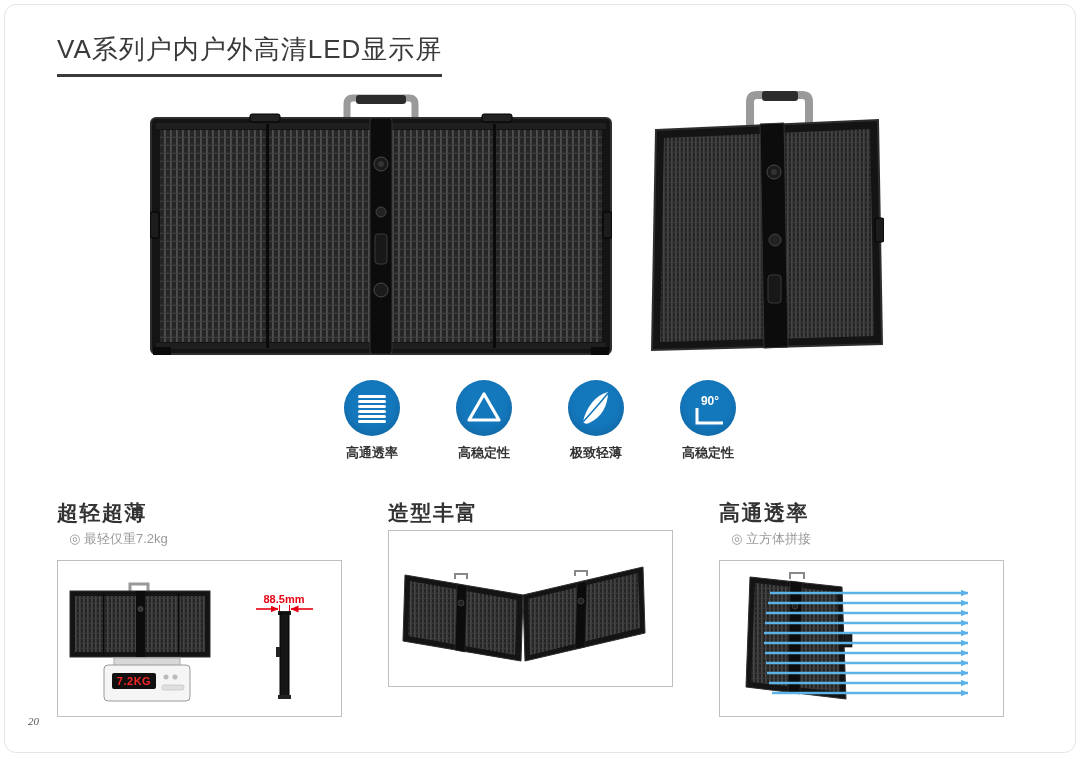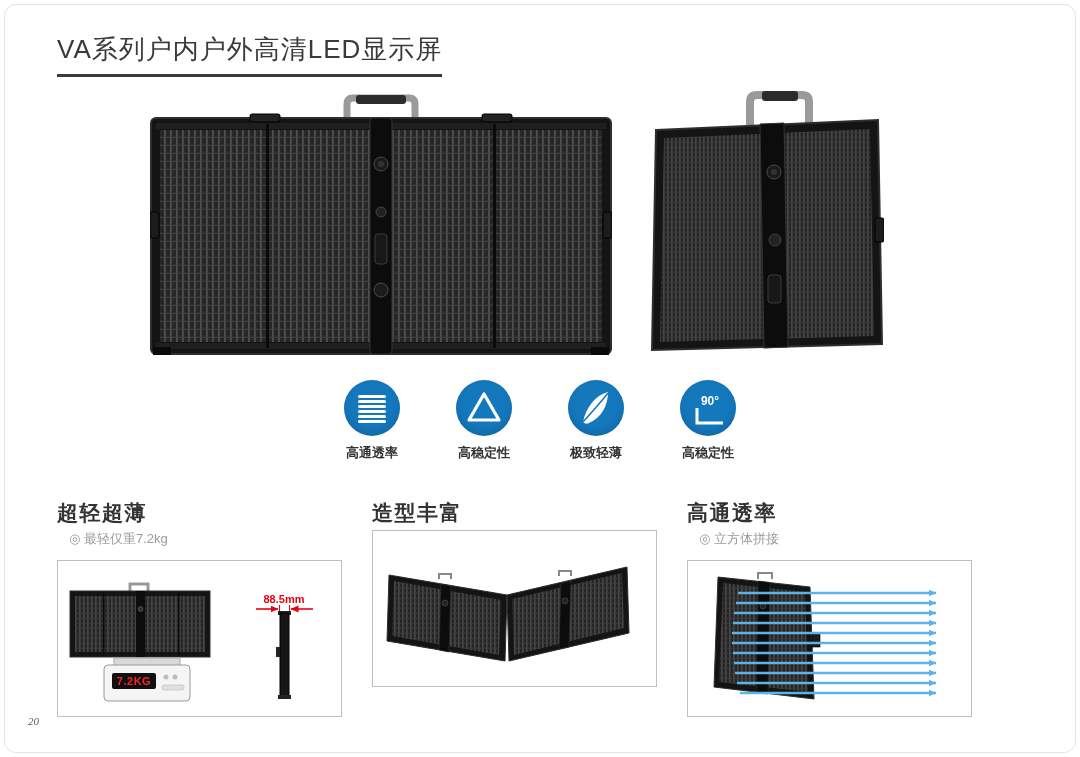--- a/index.html
+++ b/index.html
@@ -15,21 +15,21 @@
   .page-frame{position:absolute;inset:4px;border:1px solid #e4e4e4;border-radius:12px;pointer-events:none;}
   .title{
     position:absolute;left:57px;top:32px;margin:0;font-size:26px;font-weight:normal;color:#3a3a3a;
     letter-spacing:1px;border-bottom:3px solid #3a3a3a;padding-bottom:7px;display:inline-block;
   }
   .products{position:absolute;left:150px;top:90px;display:flex;gap:38px;align-items:flex-end;}
   .icons-row{position:absolute;left:0;right:0;top:380px;display:flex;justify-content:center;gap:34px;}
   .icon-item{display:flex;flex-direction:column;align-items:center;width:78px;}
   .icon-circle{width:56px;height:56px;border-radius:50%;background:var(--accent-blue);display:flex;align-items:flex-end;justify-content:center;box-shadow:inset 0 -4px 8px rgba(0,0,0,0.12);}
   .icon-label{margin-top:8px;font-size:13px;font-weight:bold;color:#333;white-space:nowrap;}
-  .features{position:absolute;left:57px;top:499px;display:flex;gap:30px;}
+  .features{position:absolute;left:57px;top:499px;display:flex;gap:46px;}
   .feature-col{width:285px;}
   .feature-title{margin:0 0 3px 0;font-size:21px;font-weight:bold;color:#333;letter-spacing:1.5px;}
   .feature-sub{margin:0 0 12px 12px;font-size:13px;color:#9a9a9a;}
   .feature-box{width:283px;height:155px;border:1px solid #bfbfbf;background:#fff;overflow:hidden;}
   .page-number{position:absolute;left:28px;bottom:30px;font-size:11px;font-style:italic;color:#555;font-family:"Liberation Serif","DejaVu Serif",serif;}
   svg text{font-family:"Liberation Sans","DejaVu Sans",sans-serif;}
   .led-text{fill:#ff2525;font-size:11px;font-weight:bold;letter-spacing:0.5px;}
   .dim-text{fill:var(--annotation-red);font-size:11px;font-weight:bold;}
   .badge-text{fill:#ffffff;font-size:12px;font-weight:bold;}
 </style>

